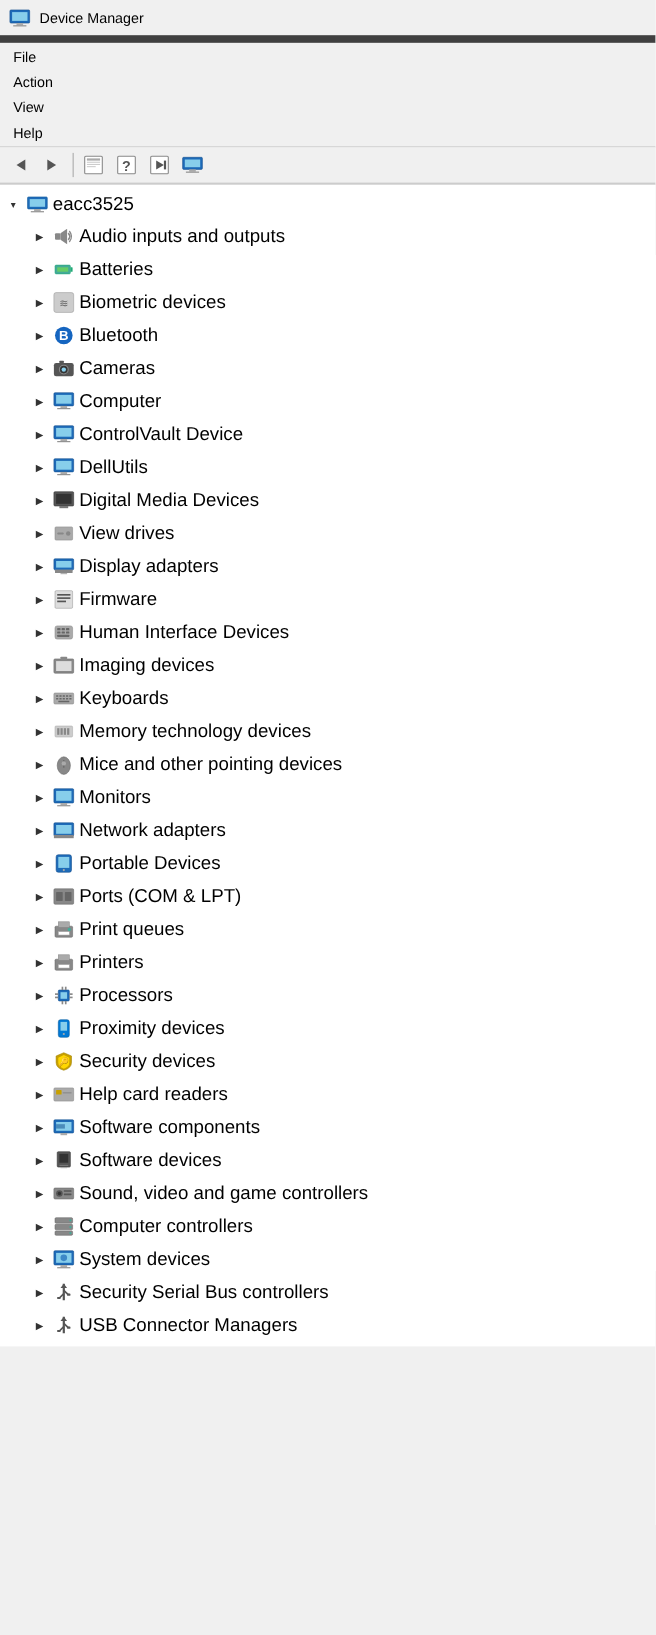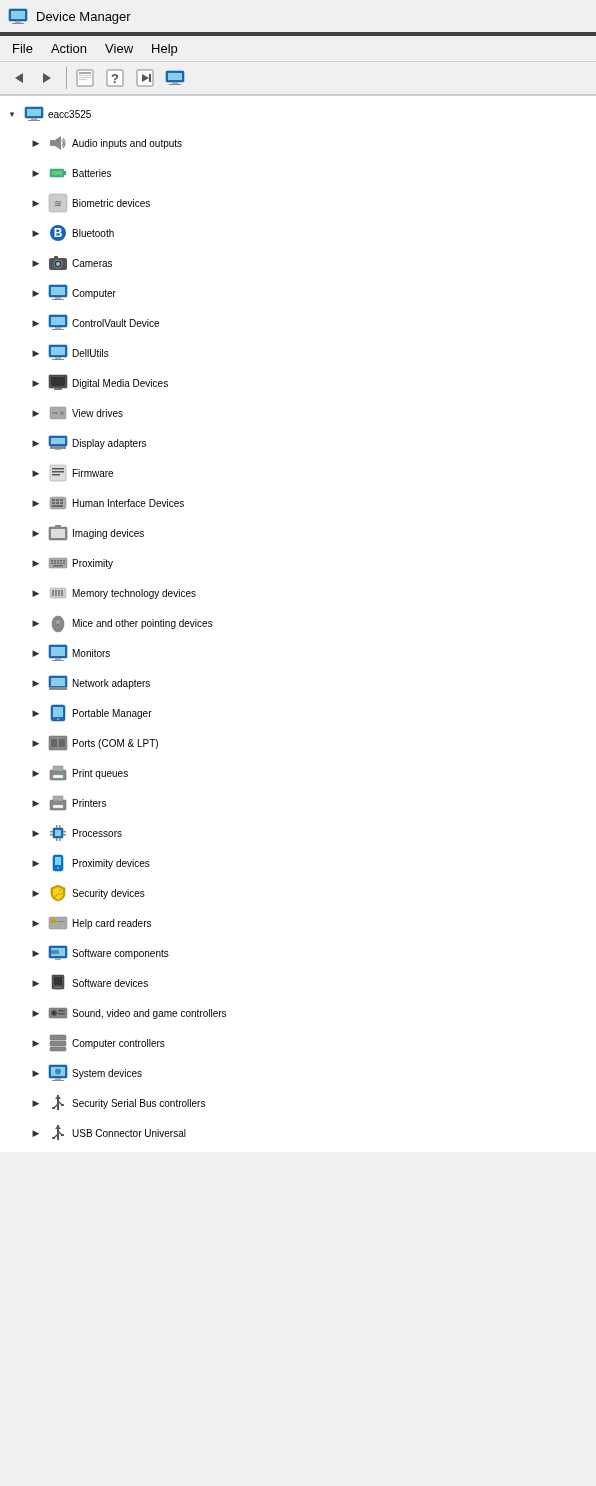--- a/index.html
+++ b/index.html
@@ -10,37 +10,38 @@
       width: 596px;
       min-height: 1486px;
       color: #000;
     }
     .title-bar {
       display: flex;
       align-items: center;
       background: #f0f0f0;
       padding: 6px 8px;
       gap: 8px;
-      border-bottom: 4px solid #404040;
+      border-bottom: 7px solid #404040;
     }
     .title-bar-icon {
       width: 20px;
       height: 20px;
     }
     .title-bar-text {
       font-size: 13px;
       font-weight: normal;
     }
     .menu-bar {
       display: flex;
       align-items: flex-start;
       background: #f0f0f0;
       padding: 2px 4px;
       gap: 2px;
       border-bottom: 1px solid #ccc;
+      flex-direction: column;
     }
     .menu-item {
       padding: 3px 8px;
       cursor: pointer;
       font-size: 13px;
     }
     .toolbar {
       display: flex;
       align-items: center;
       background: #f0f0f0;
@@ -98,21 +99,21 @@
     .tree-icon {
       width: 20px;
       height: 20px;
       flex-shrink: 0;
       display: flex;
       align-items: center;
       justify-content: center;
       font-size: 14px;
     }
     .tree-label {
-      font-size: 10px;
+      font-size: 17px;
       white-space: nowrap;
     }
     .row-expand {
       width: 16px;
       height: 16px;
       display: flex;
       align-items: center;
       justify-content: center;
       font-size: 9px;
       color: #333;
@@ -374,21 +375,21 @@
             <rect x="12" y="7" width="2" height="1.5" rx="0.3" fill="#666"></rect>
             <rect x="15" y="7" width="2" height="1.5" rx="0.3" fill="#666"></rect>
             <rect x="3" y="9.5" width="2" height="1.5" rx="0.3" fill="#666"></rect>
             <rect x="6" y="9.5" width="2" height="1.5" rx="0.3" fill="#666"></rect>
             <rect x="9" y="9.5" width="2" height="1.5" rx="0.3" fill="#666"></rect>
             <rect x="12" y="9.5" width="2" height="1.5" rx="0.3" fill="#666"></rect>
             <rect x="15" y="9.5" width="2" height="1.5" rx="0.3" fill="#666"></rect>
             <rect x="5" y="12" width="10" height="1.5" rx="0.3" fill="#666"></rect>
           </svg>
         </span>
-        <span class="tree-label">Proximity</span>
+        <span class="tree-label">Keyboards</span>
       </div>
       <div class="tree-row">
         <span class="row-expand">▶</span>
         <span class="tree-icon">
           <svg width="20" height="20" viewBox="0 0 20 20">
             <rect x="2" y="5" width="16" height="10" rx="1" fill="#ccc" stroke="#aaa" stroke-width="0.5"></rect>
             <rect x="4" y="7" width="2" height="6" fill="#888"></rect>
             <rect x="7" y="7" width="2" height="6" fill="#888"></rect>
             <rect x="10" y="7" width="2" height="6" fill="#888"></rect>
             <rect x="13" y="7" width="2" height="6" fill="#888"></rect>
@@ -432,21 +433,21 @@
       </div>
       <div class="tree-row">
         <span class="row-expand">▶</span>
         <span class="tree-icon">
           <svg width="20" height="20" viewBox="0 0 20 20">
             <rect x="3" y="2" width="14" height="16" rx="2" fill="#1e6bb8" stroke="#0e4a8a" stroke-width="0.5"></rect>
             <rect x="5" y="4" width="10" height="10" fill="#87ceeb"></rect>
             <circle cx="10" cy="16" r="1" fill="#aaa"></circle>
           </svg>
         </span>
-        <span class="tree-label">Portable Manager</span>
+        <span class="tree-label">Portable Devices</span>
       </div>
       <div class="tree-row">
         <span class="row-expand">▶</span>
         <span class="tree-icon">
           <svg width="20" height="20" viewBox="0 0 20 20">
             <rect x="1" y="3" width="18" height="14" rx="1" fill="#888" stroke="#666" stroke-width="0.5"></rect>
             <rect x="3" y="6" width="6" height="8" rx="0.5" fill="#666"></rect>
             <rect x="11" y="6" width="6" height="8" rx="0.5" fill="#666"></rect>
           </svg>
         </span>
@@ -610,16 +611,16 @@
         <span class="tree-icon">
           <svg width="20" height="20" viewBox="0 0 20 20">
             <line x1="10" y1="2" x2="10" y2="17" stroke="#555" stroke-width="2"></line>
             <polygon points="10,2 7,6 13,6" fill="#555"></polygon>
             <line x1="10" y1="8" x2="14" y2="12" stroke="#555" stroke-width="1.5"></line>
             <rect x="13" y="11" width="3" height="2" rx="0.5" fill="#555"></rect>
             <line x1="10" y1="11" x2="6" y2="15" stroke="#555" stroke-width="1.5"></line>
             <rect x="4" y="14" width="3" height="2" rx="0.5" fill="#555"></rect>
           </svg>
         </span>
-        <span class="tree-label">USB Connector Universal</span>
+        <span class="tree-label">USB Connector Managers</span>
       </div>
     </div>
 </div>
 
 </body></html>

